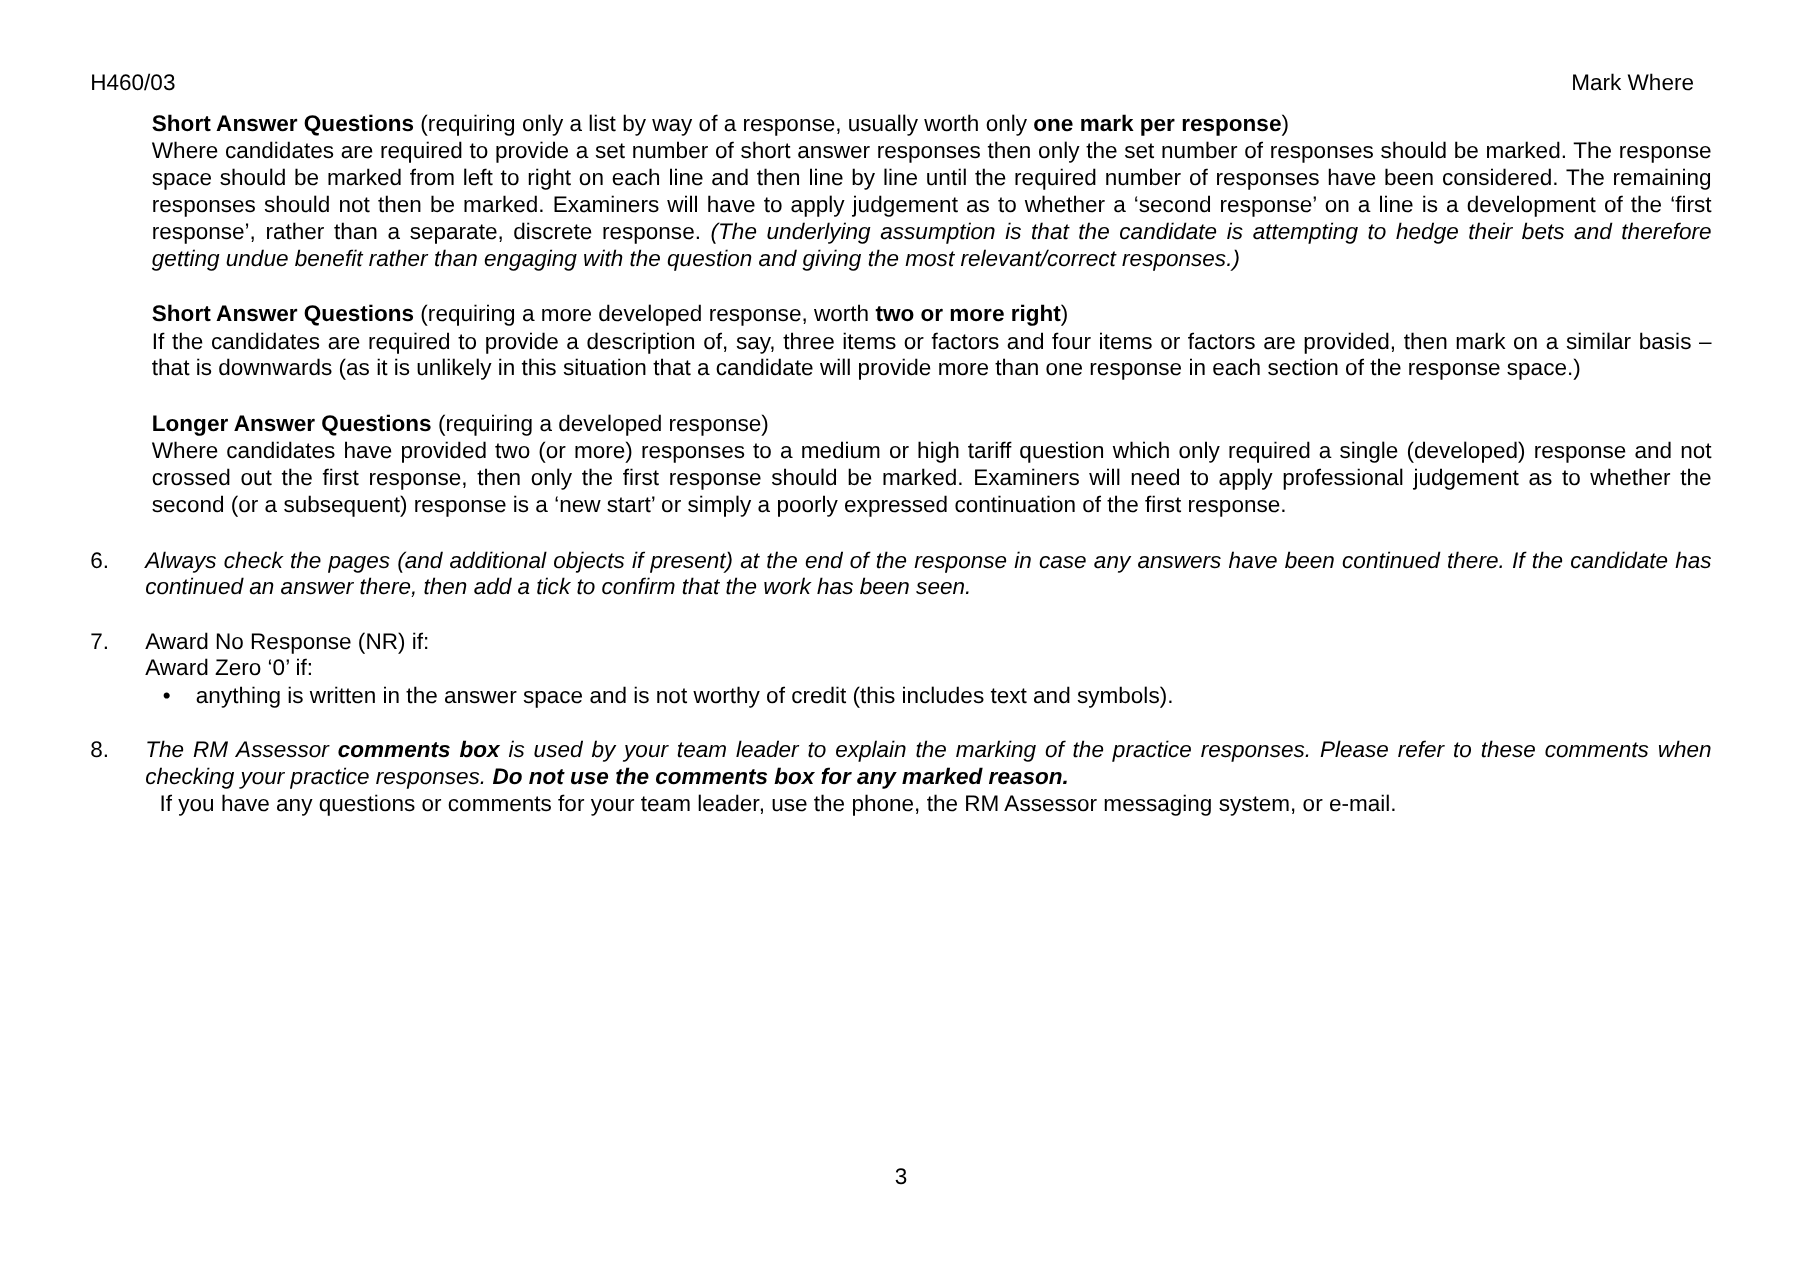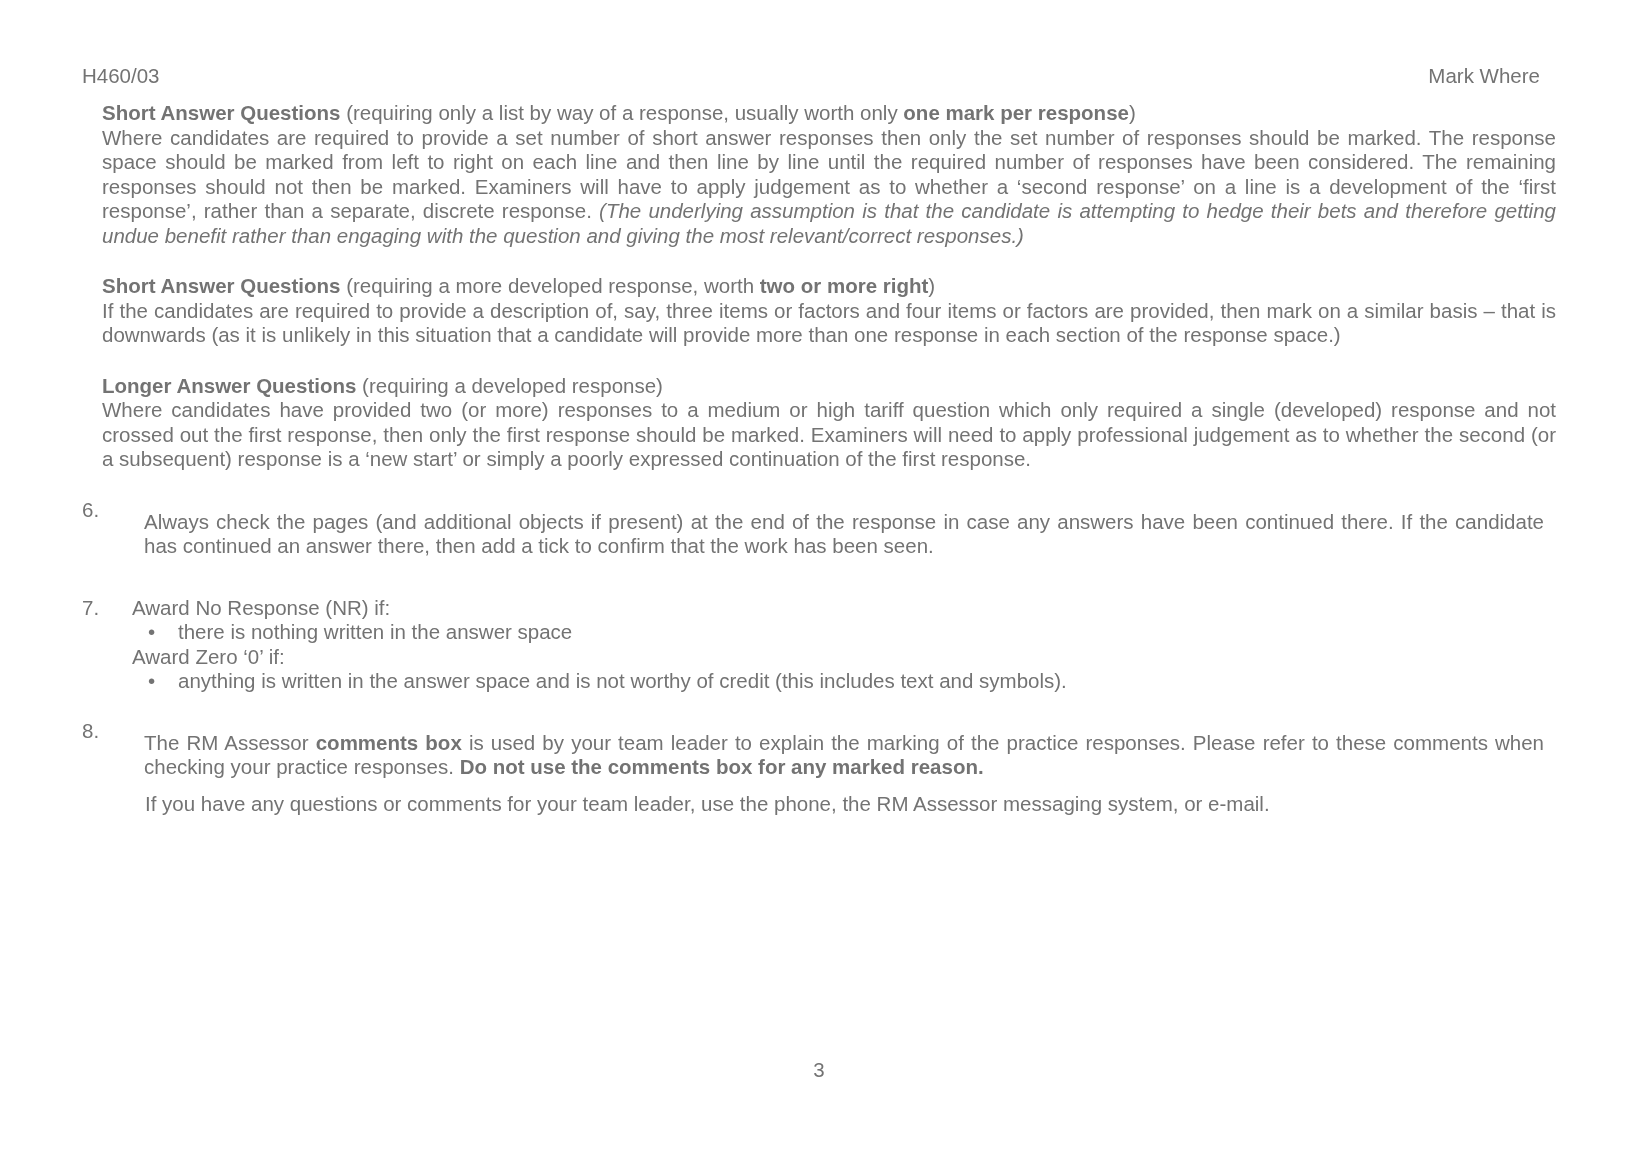--- a/index.html
+++ b/index.html
@@ -1,21 +1,21 @@
 <!DOCTYPE html>
 <html><head>
 <meta charset="utf-8">
 <style>
   html, body { margin: 0; padding: 0; background: #ffffff; }
   .page {
     position: relative;
     width: 1638px;
     height: 1158px;
     background: #ffffff;
-    color: #737373;
+    color: #000000;
     font-family: "Liberation Sans", sans-serif;
     font-size: 20.5px;
     line-height: 24.5px;
     overflow: hidden;
   }
   .header-row {
     position: absolute;
     top: 64px;
     left: 82px;
     right: 98px;
@@ -25,29 +25,29 @@
   .header-left  { flex: 1; text-align: left; }
   .header-center{ flex: 0 0 auto; text-align: center; }
   .header-right { flex: 1; text-align: right; }
 
   .content {
     position: absolute;
     top: 101px;
     left: 82px;
     width: 1474px;
   }
-  .section { margin-left: 20px; margin-bottom: 26px; }
+  .section { margin-left: 56px; margin-bottom: 26px; }
   .section-body { text-align: justify; margin: 0; }
   b { font-weight: bold; }
   i { font-style: italic; }
 
   .item { display: flex; margin-bottom: 25px; }
   .item-number { flex: 0 0 50px; width: 50px; }
   .item-body { flex: 1; min-width: 0; }
-  .justify { text-align: justify; margin: 12px; }
+  .justify { text-align: justify; margin: 0; font-style: italic; }
   p { margin: 0; }
 
   .bullet-row { padding-left: 16px; }
   .bullet-glyph { display: inline-block; width: 30px; }
   .item8-line2 { margin-left: 13px; }
 
   .page-number {
     position: absolute;
     top: 1058px;
     left: 0;
@@ -86,21 +86,20 @@
       <div class="item-number">6.</div>
       <div class="item-body">
         <p class="justify">Always check the pages (and additional objects if present) at the end of the response in case any answers have been continued there. If the candidate has continued an answer there, then add a tick to confirm that the work has been seen.</p>
       </div>
     </div>
 
     <div class="item">
       <div class="item-number">7.</div>
       <div class="item-body">
         <div>Award No Response (NR) if:</div>
-        <div class="bullet-row"><span class="bullet-glyph">•</span><span>there is nothing written in the answer space</span></div>
         <div>Award Zero ‘0’ if:</div>
         <div class="bullet-row"><span class="bullet-glyph">•</span><span>anything is written in the answer space and is not worthy of credit (this includes text and symbols).</span></div>
       </div>
     </div>
 
     <div class="item">
       <div class="item-number">8.</div>
       <div class="item-body">
         <p class="justify"><span>The RM Assessor </span><b>comments box</b><span> is used by your team leader to explain the marking of the practice responses. Please refer to these comments when checking your practice responses. </span><b>Do not use the comments box for any marked reason.</b></p>
         <div class="item8-line2">If you have any questions or comments for your team leader, use the phone, the RM Assessor messaging system, or e-mail.</div>

